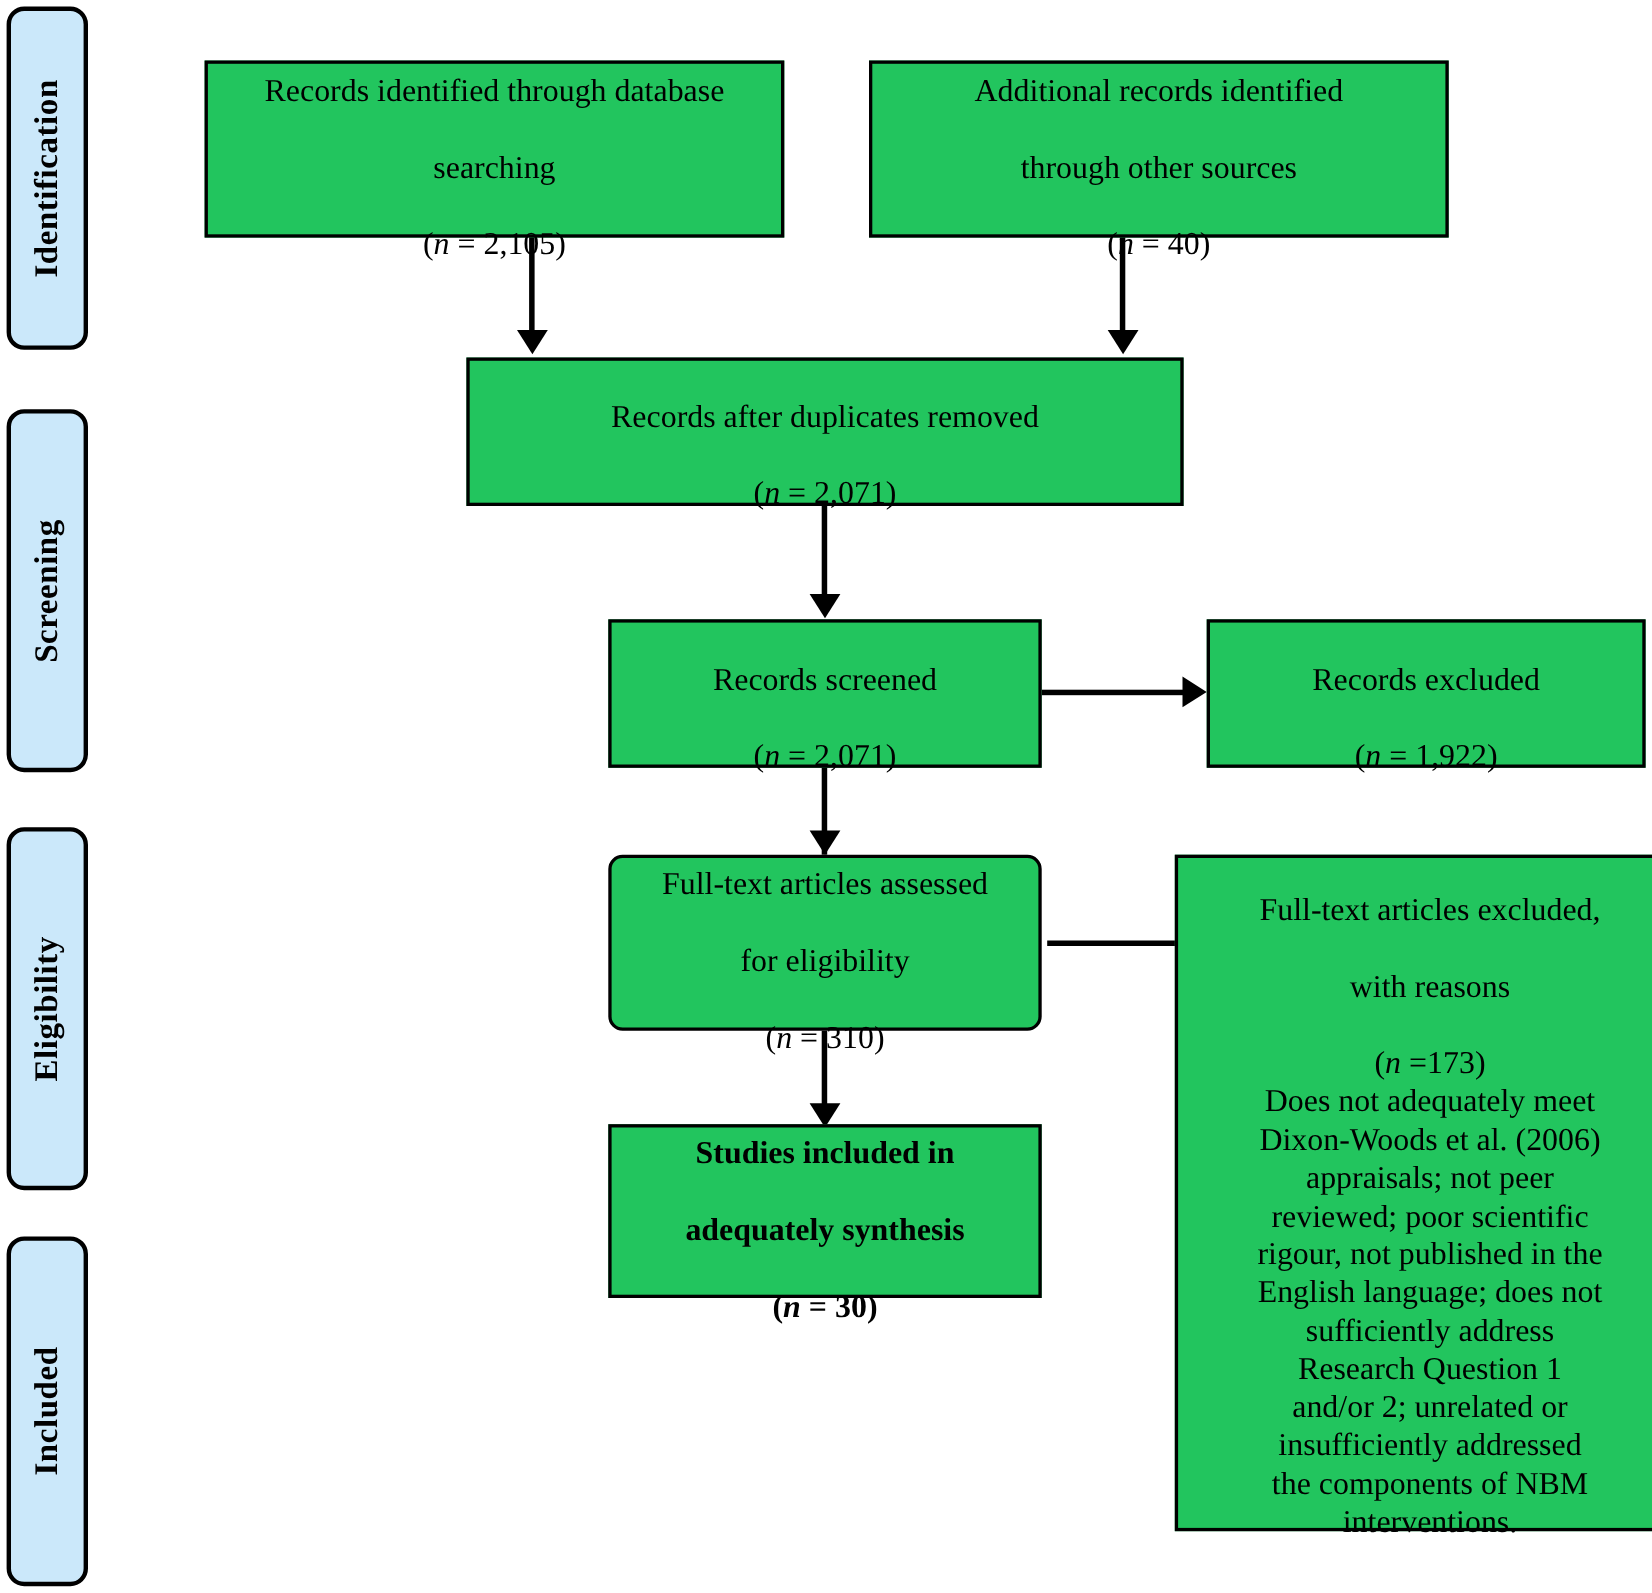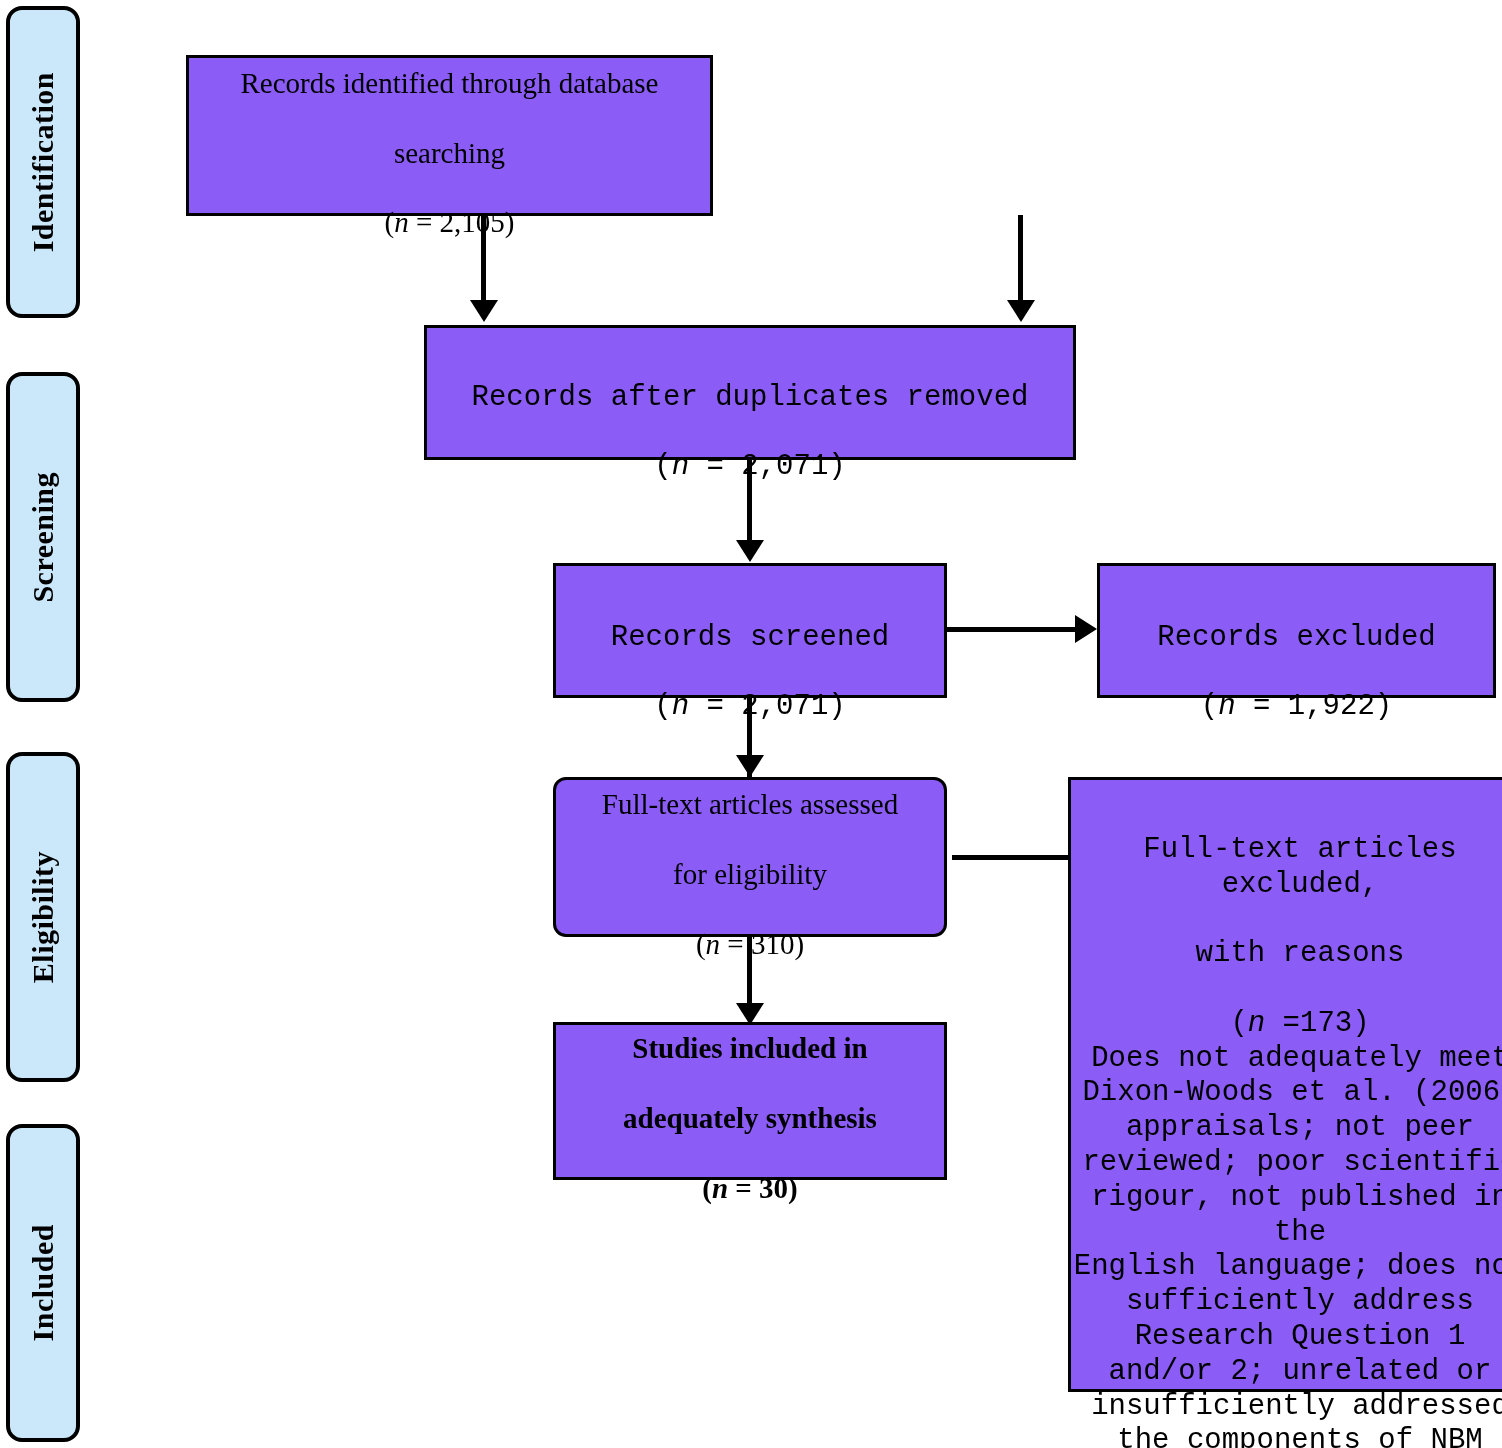--- a/index.html
+++ b/index.html
@@ -36,35 +36,35 @@
     font-size: 30px;
     letter-spacing: 0.5px;
     color: #000000;
     white-space: nowrap;
     line-height: 1;
   }
 
   
   .flow-box {
     position: absolute;
-    background: #8b5cf6;
+    background: #22c55e;
     border: 3px solid #000000;
     box-sizing: border-box;
     display: flex;
     justify-content: center;
     padding: 10px 2px;
   }
   .flow-box .box-text {
     text-align: center;
     font-size: 29px;
     line-height: 1.20;
     color: #000000;
     white-space: pre-line;
   }
-  .flow-box.align-top   { align-items: flex-start; font-family: Liberation Mono, monospace; }
+  .flow-box.align-top   { align-items: center; }
   .flow-box.align-mid   { align-items: center; }
 
   
   .nitalic { font-style: italic; }
 
   
   .vline {
     position: absolute;
     background: #000000;
     width: 5px;
@@ -134,20 +134,27 @@
   <div class="arrow-down" style="left:736px; top:1003px;"></div>
 
   <div class="flow-box align-mid" style="left:186px; top:55px; width:527px; height:161px;">
     <div class="box-text">
       <span>Records identified through database</span><br>
       <span>searching</span><br>
       <span><span>(</span><span class="nitalic">n</span><span> = 2,105)</span></span>
     </div>
   </div>
 
+  <div class="flow-box align-mid" style="left:790px; top:55px; width:527px; height:161px;">
+    <div class="box-text">
+      <span>Additional records identified</span><br>
+      <span>through other sources</span><br>
+      <span><span>(</span><span class="nitalic">n</span><span> = 40)</span></span>
+    </div>
+  </div>
 
   <div class="flow-box align-top" style="left:424px; top:325px; width:652px; height:135px; padding-top:18px;">
     <div class="box-text">
       <span>Records after duplicates removed</span><br>
       <span><span>(</span><span class="nitalic">n</span><span> = 2,071)</span></span>
     </div>
   </div>
 
   <div class="flow-box align-top" style="left:553px; top:563px; width:394px; height:135px; padding-top:20px;">
     <div class="box-text">

